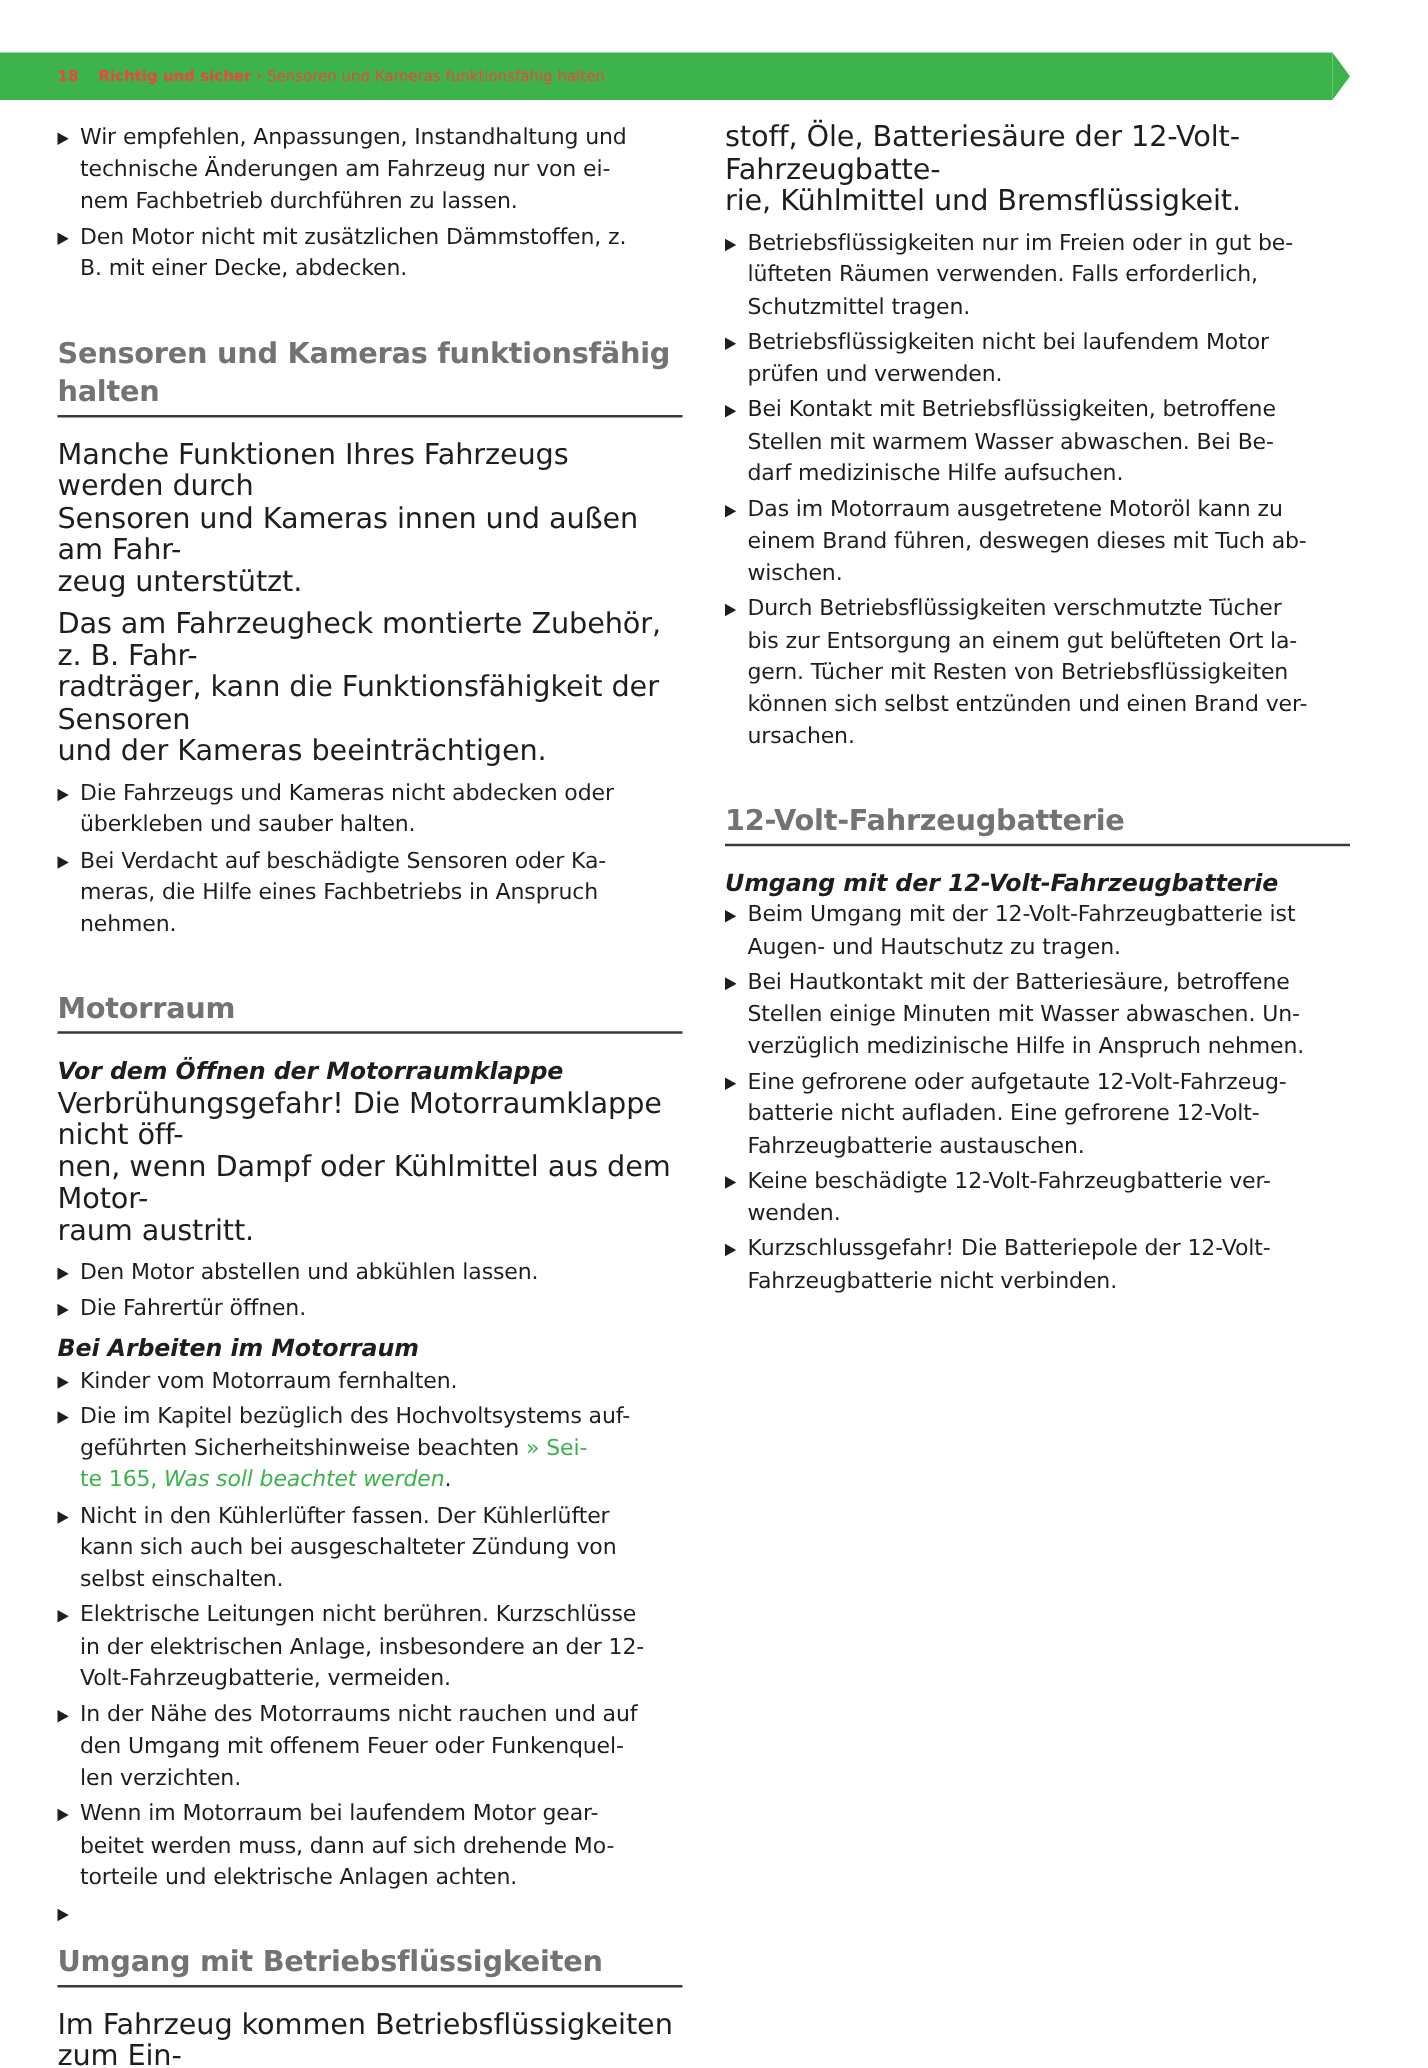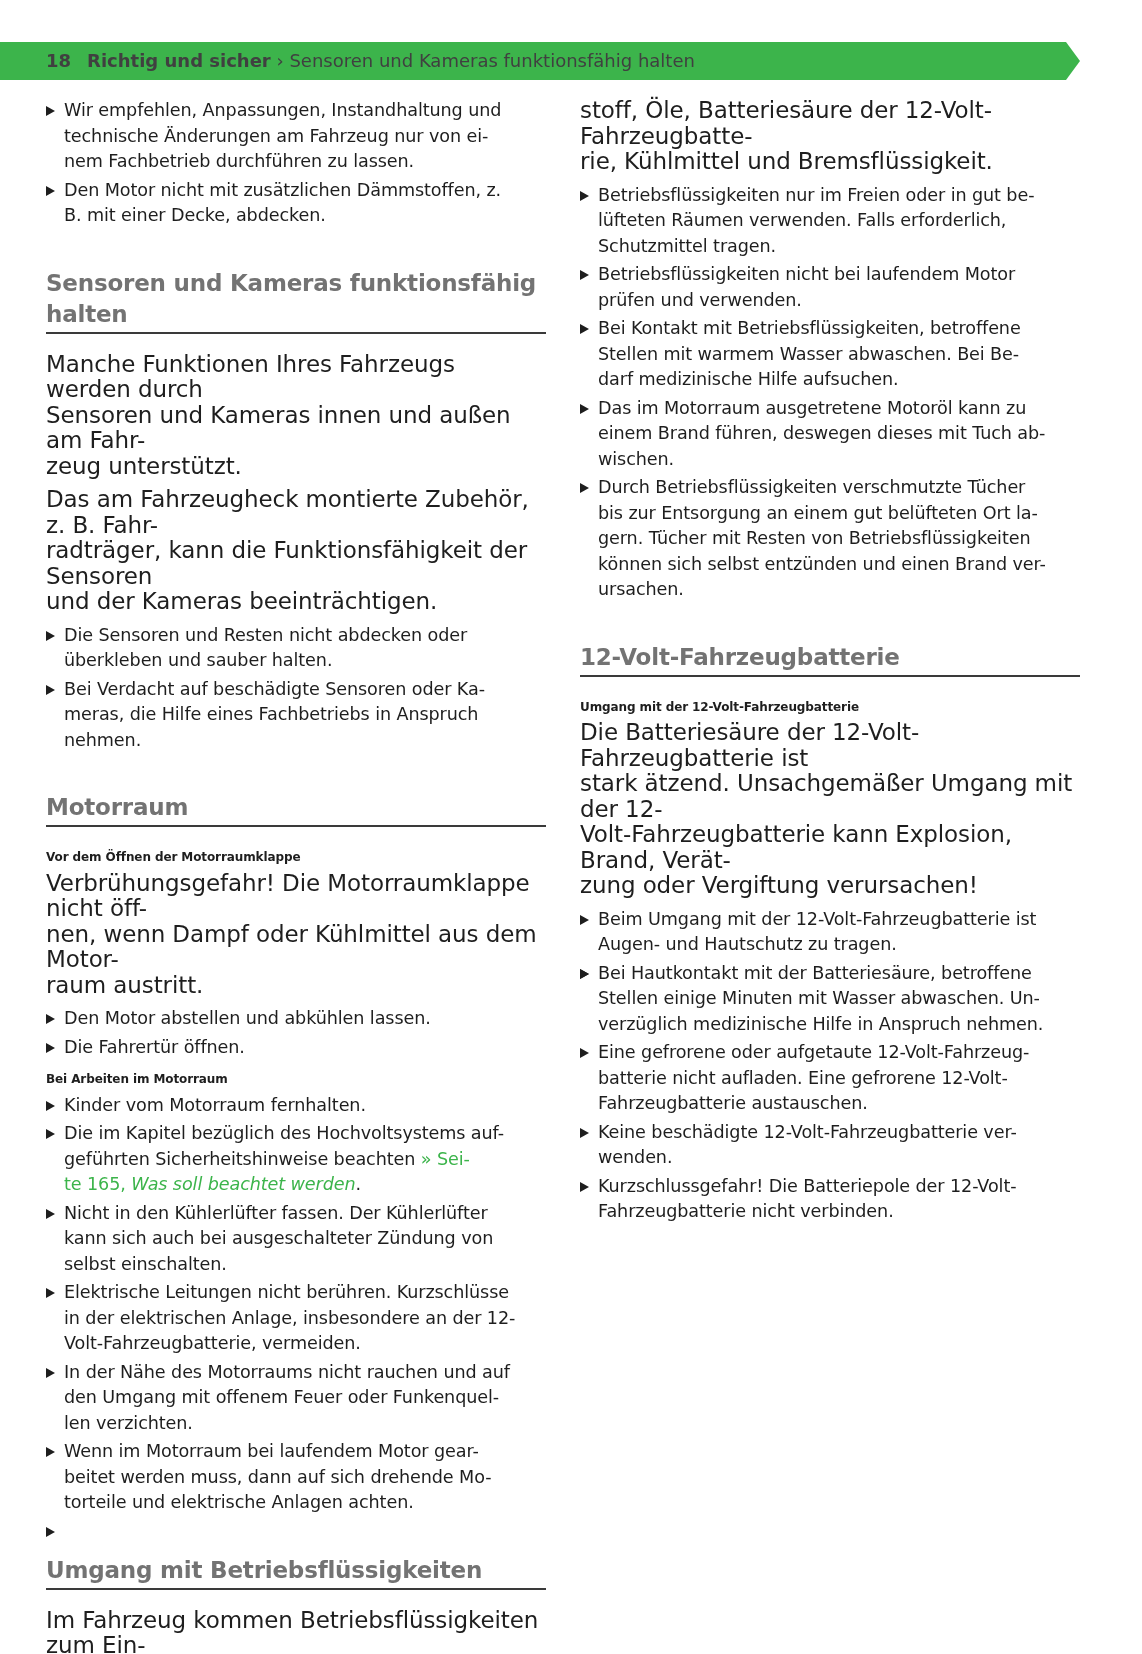--- a/index.html
+++ b/index.html
@@ -1,33 +1,33 @@
 <!DOCTYPE html>
 <html><head>
 <meta charset="utf-8">
 <style>
   html, body { margin:0; padding:0; background:#ffffff; }
   body { width:1142px; height:1654px; position:relative; overflow:hidden;
          font-family:"DejaVu Sans", sans-serif; color:#1e1e1e; }
   .header { position:absolute; left:0; top:42px; width:1066px; height:38px; background:#3cb44b; }
   .header-arrow { position:absolute; left:1066px; top:42px; width:0; height:0;
     border-top:19px solid transparent; border-bottom:19px solid transparent; border-left:14px solid #3cb44b; }
-  .header-text { position:absolute; left:46px; top:49px; font-size:18px; color:#404040; white-space:nowrap; line-height:24px; }
+  .header-text { position:absolute; left:46px; top:49px; font-size:12px; color:#ef4444; white-space:nowrap; line-height:24px; }
   .header-text .pg { font-weight:bold; margin-right:16px; }
   .header-text .chap { font-weight:bold; }
   .col { position:absolute; top:98px; width:500px; }
   .col.left { left:46px; width:500px; }
   .col.right { left:580px; width:500px; }
   .p { font-size:23px; line-height:25.5px; margin:0 0 8px 0; white-space:pre-line; letter-spacing:-0.1px; }
   .li { position:relative; padding-left:18px; font-size:17.6px; line-height:25.5px; margin:0 0 3px 0; white-space:pre-line; letter-spacing:-0.1px; }
   .li .bullet { position:absolute; left:0; top:8px; width:0; height:0;
     border-top:5.5px solid transparent; border-bottom:5.5px solid transparent; border-left:9px solid #1e1e1e; }
   .h2 { color:#737373; font-weight:bold; font-size:23px; line-height:31px; padding-bottom:2px;
         border-bottom:2px solid #3a3a3a; margin:0 0 18px 0; white-space:pre-line; letter-spacing:-0.2px; }
-  .h3 { font-weight:bold; font-size:12px; line-height:25.5px; margin:0; letter-spacing:-0.1px; }
+  .h3 { font-weight:bold; font-size:19px; line-height:25.5px; margin:0; letter-spacing:-0.1px;font-style:italic; }
   .link { color:#3cb44b; }
   .link em { font-style:italic; }
   .gap-l { height:36px; }
   .gap-s { height:4px; }
 </style>
 </head>
 <body>
 
 <div class="header"></div>
 <div class="header-arrow"></div>
@@ -44,21 +44,21 @@
 
   <div class="gap-l"></div>
   <div class="h2">Sensoren und Kameras funktionsfähig
 halten</div>
   <div class="p">Manche Funktionen Ihres Fahrzeugs werden durch
 Sensoren und Kameras innen und außen am Fahr-
 zeug unterstützt.</div>
   <div class="p">Das am Fahrzeugheck montierte Zubehör, z. B. Fahr-
 radträger, kann die Funktionsfähigkeit der Sensoren
 und der Kameras beeinträchtigen.</div>
-  <div class="li"><span class="bullet"></span><span>Die Sensoren und Resten nicht abdecken oder
+  <div class="li"><span class="bullet"></span><span>Die Fahrzeugs und Kameras nicht abdecken oder
 überkleben und sauber halten.</span></div>
   <div class="li"><span class="bullet"></span><span>Bei Verdacht auf beschädigte Sensoren oder Ka-
 meras, die Hilfe eines Fachbetriebs in Anspruch
 nehmen.</span></div>
 
   <div class="gap-l"></div>
   <div class="h2">Motorraum</div>
   <div class="h3">Vor dem Öffnen der Motorraumklappe</div>
   <div class="p">Verbrühungsgefahr! Die Motorraumklappe nicht öff-
 nen, wenn Dampf oder Kühlmittel aus dem Motor-
@@ -108,24 +108,20 @@
 wischen.</span></div>
   <div class="li"><span class="bullet"></span><span>Durch Betriebsflüssigkeiten verschmutzte Tücher
 bis zur Entsorgung an einem gut belüfteten Ort la-
 gern. Tücher mit Resten von Betriebsflüssigkeiten
 können sich selbst entzünden und einen Brand ver-
 ursachen.</span></div>
 
   <div class="gap-l"></div>
   <div class="h2">12-Volt-Fahrzeugbatterie</div>
   <div class="h3">Umgang mit der 12-Volt-Fahrzeugbatterie</div>
-  <div class="p">Die Batteriesäure der 12-Volt-Fahrzeugbatterie ist
-stark ätzend. Unsachgemäßer Umgang mit der 12-
-Volt-Fahrzeugbatterie kann Explosion, Brand, Verät-
-zung oder Vergiftung verursachen!</div>
   <div class="li"><span class="bullet"></span><span>Beim Umgang mit der 12-Volt-Fahrzeugbatterie ist
 Augen- und Hautschutz zu tragen.</span></div>
   <div class="li"><span class="bullet"></span></div>
   <div class="li"><span class="bullet"></span><span>Bei Hautkontakt mit der Batteriesäure, betroffene
 Stellen einige Minuten mit Wasser abwaschen. Un-
 verzüglich medizinische Hilfe in Anspruch nehmen.</span></div>
   <div class="li"><span class="bullet"></span><span>Eine gefrorene oder aufgetaute 12-Volt-Fahrzeug-
 batterie nicht aufladen. Eine gefrorene 12-Volt-
 Fahrzeugbatterie austauschen.</span></div>
   <div class="li"><span class="bullet"></span><span>Keine beschädigte 12-Volt-Fahrzeugbatterie ver-

